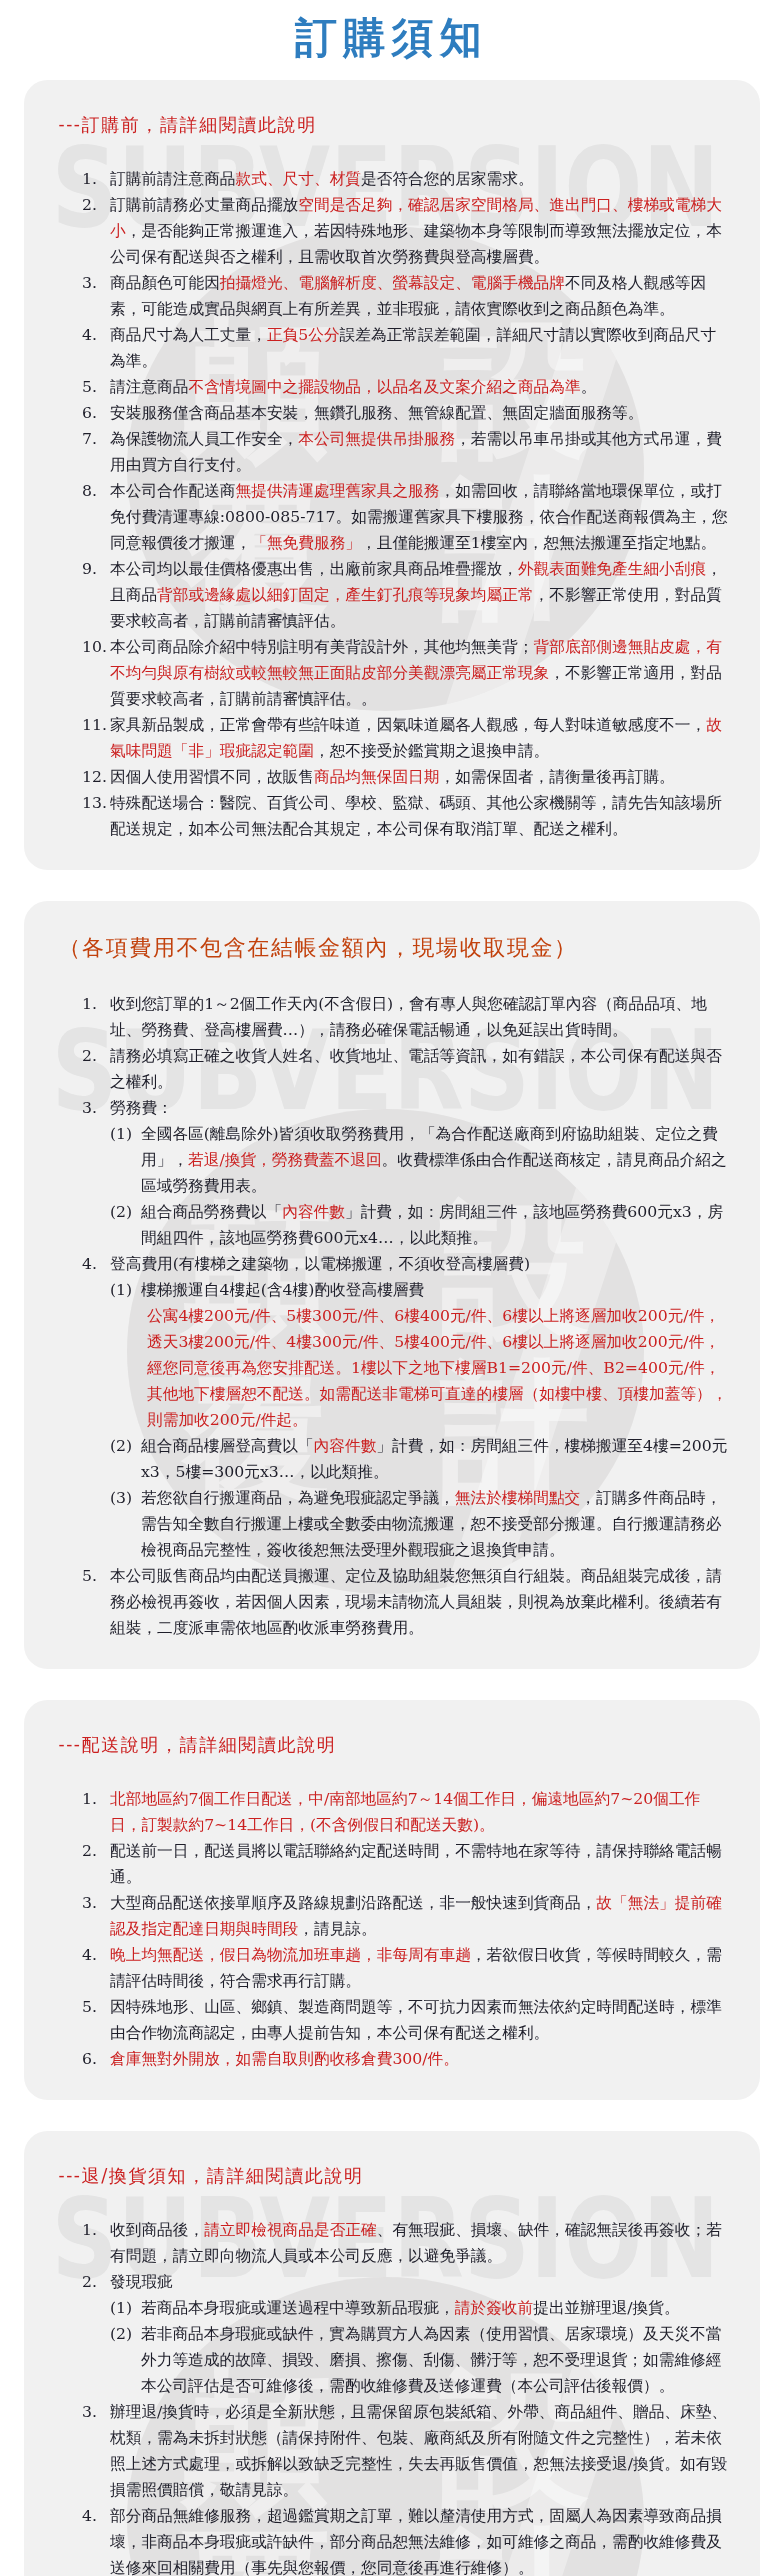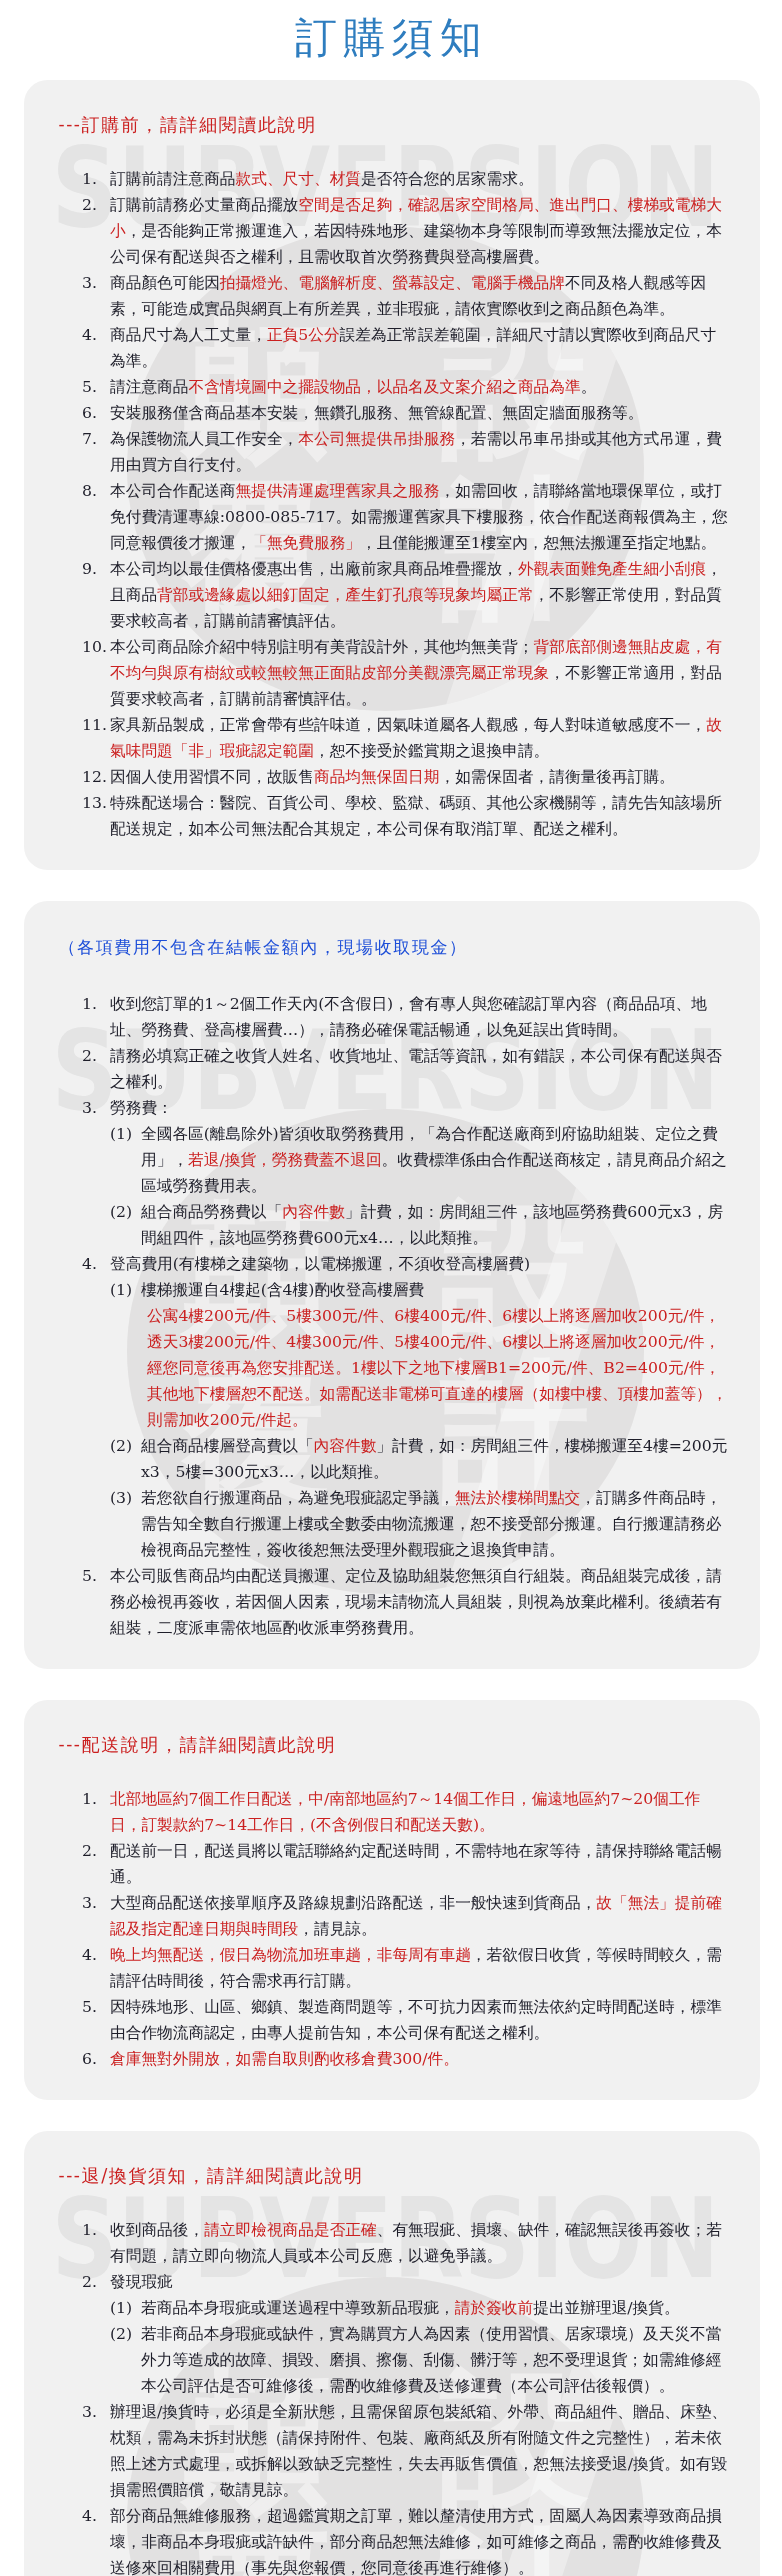--- a/index.html
+++ b/index.html
@@ -1,21 +1,21 @@
 <!DOCTYPE html>
 <html style="font-size:12.5px"><head>
 <meta charset="utf-8">
 <style>
   html,body{margin:0;padding:0;background:#ffffff;}
   body{width:783px;font-family:"DejaVu Serif","Liberation Serif",serif;color:#1e1e2a;}
-  .page-title{text-align:center;font-size:42px;line-height:69px;margin:3.1px 0 7.8px;font-weight:400;letter-spacing:6.3px;color:#2e7dbf;}
+  .page-title{text-align:center;font-size:42px;line-height:69px;margin:3.1px 0 7.8px;font-weight:700;letter-spacing:6.3px;color:#2e7dbf;}
   .notice-box{position:relative;margin:0 23.5px 31px;background:#f1f1f1;border-radius:23.5px;padding:31px 30px 28px 35px;overflow:hidden;}
   .box-content{position:relative;z-index:1;}
   .box-header{color:#cb2020;font-size:18px;line-height:27px;letter-spacing:1.6px;}
-  .box-subheader{color:#1d4ed8;font-size:17px;line-height:31px;letter-spacing:1.6px;}
+  .box-subheader{color:#c2410c;font-size:22px;line-height:31px;letter-spacing:1.6px;}
   .items{margin-left:23.5px;margin-top:28px;}
   .item{display:flex;font-size:15.7px;line-height:26px;}
   .marker{flex:0 0 28px;}
   .item.lvl1{margin-left:28px;}
   .item.lvl1 .marker{flex:0 0 31px;}
   .item.lvl2{margin-left:65px;}
   .btxt{flex:1;}
   .red{color:#cb2020;text-align:right;}
   
   .wm{position:absolute;left:0;right:12px;pointer-events:none;z-index:0;text-align:center;}

